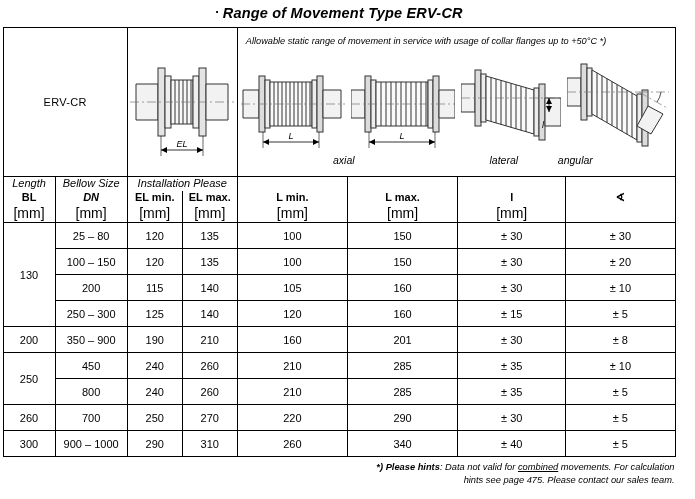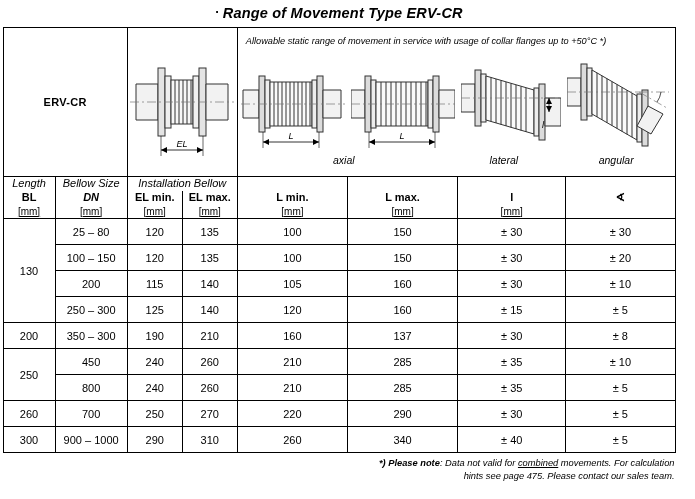--- a/index.html
+++ b/index.html
@@ -48,21 +48,21 @@
     vertical-align: middle;
     font-size: 11px;
   }
   
   .illus-row td {
     height: 148px;
     vertical-align: middle;
   }
   .brandcell {
     font-size: 14px;
-    font-weight: bold;
+    font-weight: normal;
     letter-spacing: 0.3px;
   }
   .note-static {
     font-size: 9.2px;
     font-style: italic;
     text-align: left;
     padding: 0 6px 0 8px;
     line-height: 1.2;
   }
   .figcap {
@@ -75,22 +75,21 @@
     line-height: 1.25;
     padding: 2px 2px;
   }
   .hdr .it {
     font-style: italic;
   }
   .hdr .bd {
     font-weight: bold;
   }
   .hdr .sm {
-    font-size: 10px;
-    text-decoration: underline;
+    font-size: 14px;
   }
   .datarow td {
     height: 25px;
     font-size: 11px;
   }
   .footnote {
     width: 673px;
     margin: 4px auto 0 auto;
     font-size: 9.3px;
     font-style: italic;
@@ -238,34 +237,34 @@
                 <path d="M72 42 L102 42" stroke="#777" stroke-width="0.7" stroke-dasharray="9,3,2,3"></path>
                 <path d="M72 42 L100 58" stroke="#777" stroke-width="0.7" stroke-dasharray="9,3,2,3"></path>
                 <path d="M94 42 A 22 22 0 0 1 90 52" stroke="#000" stroke-width="0.7"></path>
               </g>
             </svg>
           </div>
         </div>
         <div style="display:flex; height:14px; margin-top:-6px;">
           <div style="flex:0 0 212px; text-align:center;" class="figcap">axial</div>
           <div style="flex:0 0 108px; text-align:center;" class="figcap">lateral</div>
-          <div style="flex:1; text-align:center;font-style:italic;" class="figcap">angular</div>
+          <div style="flex:1; text-align:left;font-style:italic;" class="figcap">angular</div>
         </div>
       </td>
     </tr>
 
     <tr class="hdr">
       <td style="border-bottom:none;">
         <span class="it">Length</span>
       </td>
       <td style="border-bottom:none;">
         <span class="it">Bellow Size</span>
       </td>
       <td colspan="2" style="border-bottom:none;">
-        <span class="it">Installation Bellow</span>
+        <span class="it">Installation Please</span>
       </td>
       <td style="border-bottom:none;">&nbsp;</td>
       <td style="border-bottom:none;">&nbsp;</td>
       <td style="border-bottom:none;">&nbsp;</td>
       <td style="border-bottom:none;">&nbsp;</td>
     </tr>
 
     <tr class="hdr">
       <td style="border-top:none;border-bottom:none;">
         <span class="bd">BL</span>
@@ -352,25 +351,25 @@
       <td>250 – 300</td>
       <td>125</td>
       <td>140</td>
       <td>120</td>
       <td>160</td>
       <td>± 15</td>
       <td>±  5</td>
     </tr>
     <tr class="datarow">
       <td>200</td>
-      <td>350 – 300</td>
+      <td>350 – 900</td>
       <td>190</td>
       <td>210</td>
       <td>160</td>
-      <td>137</td>
+      <td>201</td>
       <td>± 30</td>
       <td>±  8</td>
     </tr>
     <tr class="datarow">
       <td rowspan="2">250</td>
       <td>450</td>
       <td>240</td>
       <td>260</td>
       <td>210</td>
       <td>285</td>
@@ -403,17 +402,17 @@
       <td>310</td>
       <td>260</td>
       <td>340</td>
       <td>± 40</td>
       <td>±  5</td>
     </tr>
   </tbody>
     </table>
 
   <div class="footnote">
-    <div><b>*) Please note</b><span>: Data not valid for </span><span class="ul">combined</span><span> movements. For calculation</span></div>
+    <div><b>*) Please hints</b><span>: Data not valid for </span><span class="ul">combined</span><span> movements. For calculation</span></div>
     <div>hints see page 475. Please contact our sales team.</div>
   </div>
 
 </div>
 
 </body></html>

